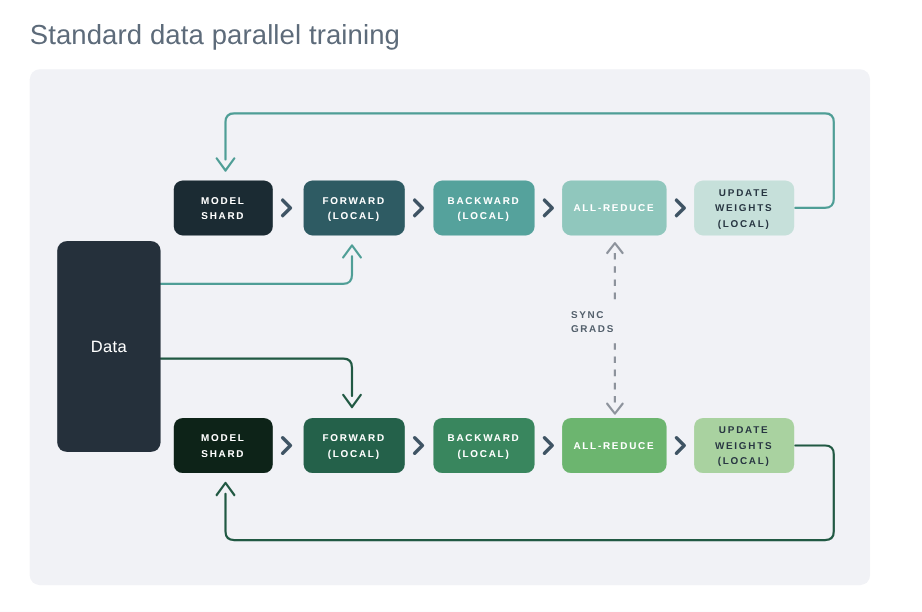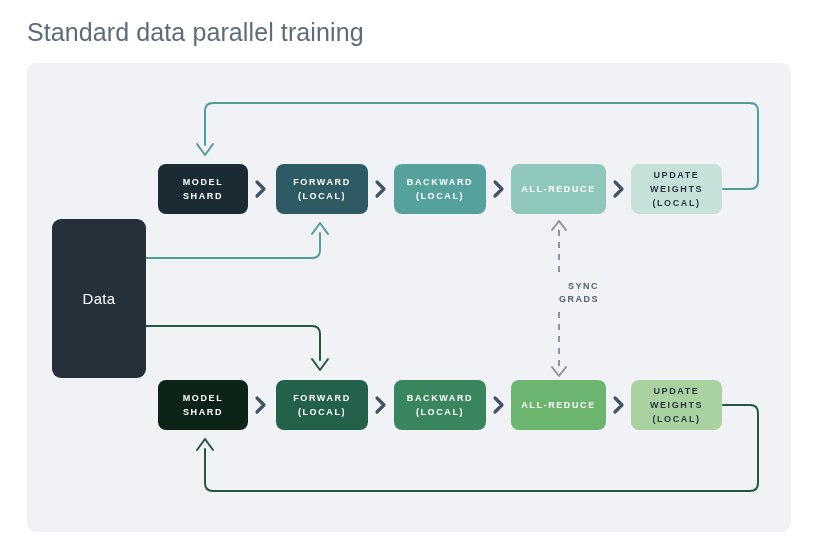--- a/index.html
+++ b/index.html
@@ -74,21 +74,21 @@
     text-transform: uppercase;
     white-space: pre-line;
   }
 
   
   .data-node {
     position: absolute;
     left: 52px;
     top: 219px;
     width: 94px;
-    height: 159px;
+    height: 192px;
     background: #25303b;
     border-radius: 9px;
     display: flex;
     align-items: center;
     justify-content: center;
   }
   .data-node .data-label {
     color: #ffffff;
     font-size: 15px;
     font-weight: 400;
@@ -103,21 +103,21 @@
     color: #3f5464;
   }
   .chev svg { display: block; }
 
   
   .sync-label {
     position: absolute;
     left: 519px;
     top: 280px;
     width: 80px;
-    text-align: right;
+    text-align: left;
     font-size: 9px;
     font-weight: bold;
     letter-spacing: 1.5px;
     line-height: 13px;
     color: #54616d;
     white-space: pre-line;
   }
 </style>
 </head>
 <body>

